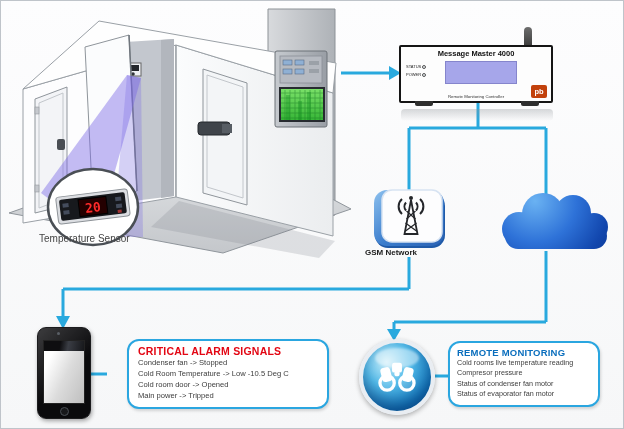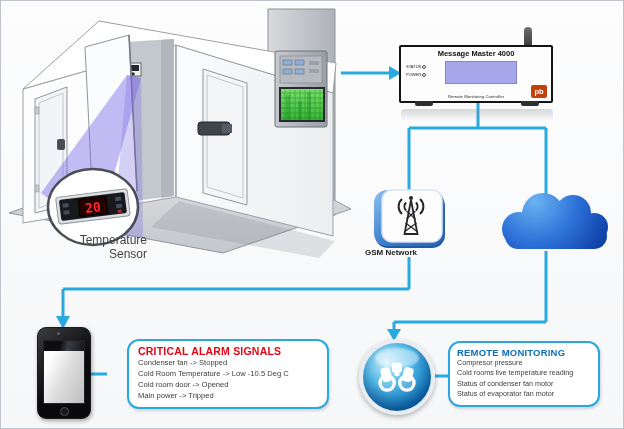--- a/index.html
+++ b/index.html
@@ -52,21 +52,21 @@
   
   .infobox{position:absolute;background:#fff;border:2px solid #2aa6e0;border-radius:12px;
            box-shadow:1px 2px 3px rgba(0,0,0,.15);padding:4px 9px;}
   .alarm-box{left:106px;top:338px;width:202px;height:70px;margin-left:20px;}
   .alarm-title{font-size:10.5px;font-weight:bold;color:#e30613;letter-spacing:.2px;}
   .alarm-box .line{font-size:7.6px;color:#3c3c3c;line-height:1.45;white-space:nowrap;}
   .mon-box{left:447px;top:340px;width:152px;height:66px;padding:4px 7px;}
   .mon-title{font-size:9.5px;font-weight:bold;color:#0a6ebd;letter-spacing:.2px;}
   .mon-box .line{font-size:7.2px;color:#3c3c3c;line-height:1.45;white-space:nowrap;}
 
-  .sensor-label{position:absolute;left:38px;top:232px;width:108px;text-align:right;font-size:12px;color:#444;}
+  .sensor-label{position:absolute;left:38px;top:232px;width:108px;text-align:left;font-size:10px;color:#444;}
 </style>
 </head>
 <body>
 
 <div class="stage">
 
   <svg class="abs" style="left:0;top:0" width="624" height="429" viewBox="0 0 624 429">
     <defs>
       <linearGradient id="wallGrad" x1="0" y1="0" x2="1" y2="0">
         <stop offset="0" stop-color="#d8dadd"></stop>
@@ -295,19 +295,19 @@
   <div class="infobox alarm-box">
     <div class="alarm-title">CRITICAL ALARM SIGNALS</div>
     <div class="line">Condenser fan -&gt; Stopped</div>
     <div class="line">Cold Room Temperature -&gt; Low -10.5 Deg C</div>
     <div class="line">Cold room door -&gt; Opened</div>
     <div class="line">Main power -&gt; Tripped</div>
   </div>
 
   <div class="infobox mon-box">
     <div class="mon-title">REMOTE MONITORING</div>
+    <div class="line">Cold rooms live temperature reading</div>
     <div class="line">Compresor pressure</div>
-    <div class="line">Cold rooms live temperature reading</div>
     <div class="line">Status of condenser fan motor</div>
     <div class="line">Status of evaporator fan motor</div>
   </div>
 
 </div>
 
 </body></html>

